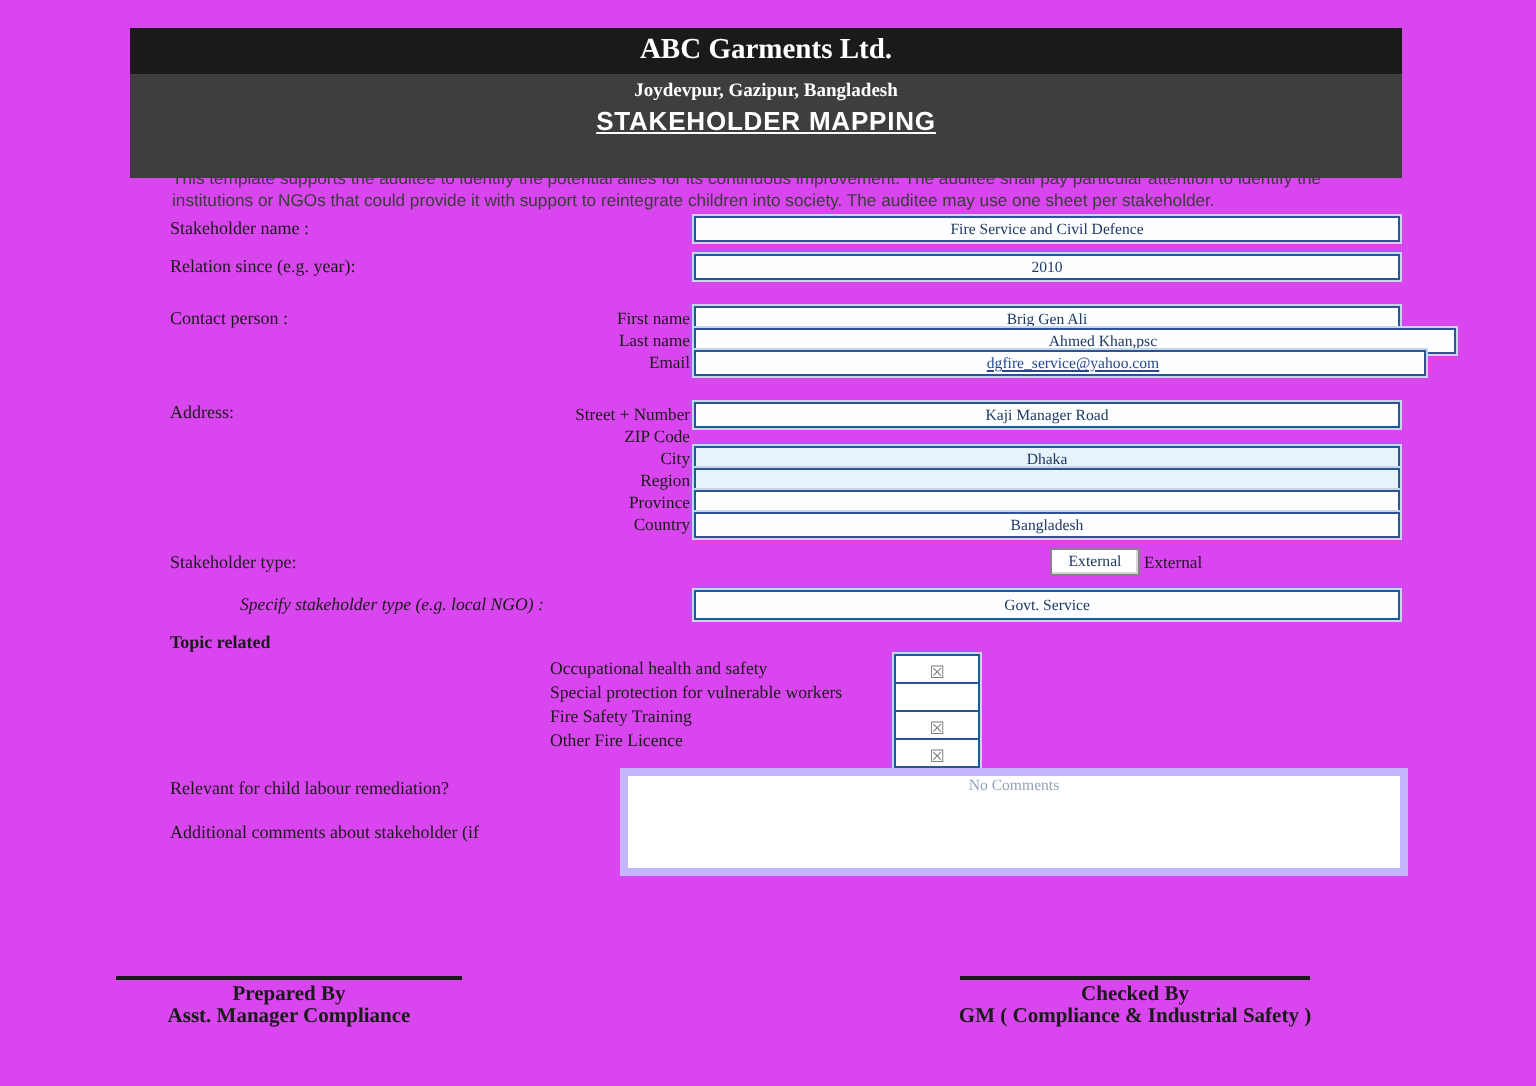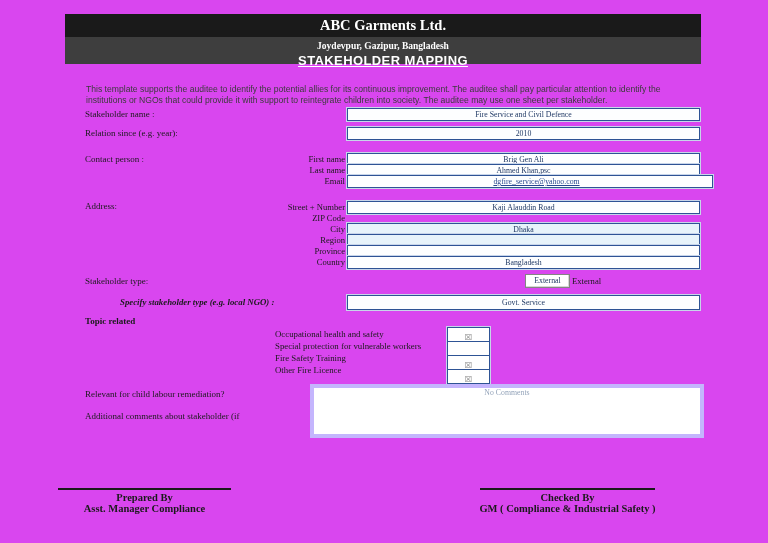--- a/index.html
+++ b/index.html
@@ -3,21 +3,21 @@
 <meta charset="utf-8">
 <style>
   html,body{margin:0;padding:0;background:#fff;}
   .page{position:relative;width:768px;height:543px;background:#d946ef;overflow:hidden;
         font-family:"Liberation Serif",serif;color:#1a1a1a;}
 
   
   .hdr{position:absolute;left:65px;top:14px;width:636px;}
   .hdr-band1{background:#1a1a1a;color:#fff;text-align:center;height:23px;line-height:23px;
              font-size:14.5px;font-weight:bold;}
-  .hdr-band2{background:#3e3e3e;color:#fff;text-align:center;height:27px;box-sizing:border-box;padding-top:3px;}
+  .hdr-band2{background:#3e3e3e;color:#fff;text-align:center;height:52px;box-sizing:border-box;padding-top:3px;}
   .hdr-addr{font-size:9.5px;font-weight:bold;line-height:12px;}
   .hdr-title{font-family:"Liberation Sans",sans-serif;font-size:13px;font-weight:bold;
              text-decoration:underline;line-height:18px;letter-spacing:.4px;}
 
   
   .intro{position:absolute;left:86px;top:84px;width:612px;
          font-family:"Liberation Sans",sans-serif;font-size:8.6px;line-height:10.6px;color:#3b3b3b;}
 
   
   .lbl{position:absolute;font-size:9px;color:#1a1a1a;white-space:nowrap;}
@@ -79,42 +79,42 @@
   <div class="lbl" style="left:85px;top:109px;">Stakeholder name :</div>
   <div class="vbox" style="top:108px;">Fire Service and Civil Defence</div>
 
   <div class="lbl" style="left:85px;top:128px;">Relation since (e.g. year):</div>
   <div class="vbox" style="top:127px;">2010</div>
 
   <div class="lbl" style="left:85px;top:154px;">Contact person :</div>
   <div class="sublbl" style="top:154px;">First name</div>
   <div class="vbox" style="top:153px;">Brig Gen Ali</div>
   <div class="sublbl" style="top:165px;">Last name</div>
-  <div class="vbox" style="top:164px;">Ahmed Khan,psc</div>
+  <div class="vbox" style="top:164px;padding-left:28px;">Ahmed Khan,psc</div>
   <div class="sublbl" style="top:176px;">Email</div>
   <div class="vbox link" style="top:175px;padding-left:13px;">dgfire_service@yahoo.com</div>
 
   <div class="lbl" style="left:85px;top:201px;">Address:</div>
   <div class="sublbl" style="top:202px;">Street + Number</div>
-  <div class="vbox" style="top:201px;">Kaji Alauddin Road</div>
+  <div class="vbox" style="top:201px;">Kaji Manager Road</div>
   <div class="sublbl" style="top:213px;">ZIP Code</div>
   <div class="sublbl" style="top:224px;">City</div>
   <div class="vbox tint" style="top:223px;">Dhaka</div>
   <div class="sublbl" style="top:235px;">Region</div>
   <div class="vbox tint" style="top:234px;"></div>
   <div class="sublbl" style="top:246px;">Province</div>
   <div class="vbox" style="top:245px;"></div>
   <div class="sublbl" style="top:257px;">Country</div>
   <div class="vbox" style="top:256px;">Bangladesh</div>
 
   <div class="lbl" style="left:85px;top:276px;">Stakeholder type:</div>
   <div class="ext-box">External</div>
   <div class="ext-note">External</div>
 
-  <div class="lbl italic" style="left:120px;top:297px;font-size:8.8px;font-weight:bold;">Specify stakeholder type (e.g. local NGO) :</div>
+  <div class="lbl italic" style="left:120px;top:297px;font-size:8.8px;">Specify stakeholder type (e.g. local NGO) :</div>
   <div class="vbox" style="top:295px;height:13px;line-height:13px;">Govt. Service</div>
 
   <div class="lbl bold" style="left:85px;top:316px;">Topic related</div>
 
   <div class="topic-lbl" style="top:329px;">Occupational health and safety</div>
   <div class="topic-lbl" style="top:341px;">Special protection for vulnerable workers</div>
   <div class="topic-lbl" style="top:353px;">Fire Safety Training</div>
   <div class="topic-lbl" style="top:365px;">Other Fire Licence</div>
 
   <div class="cell-table">

